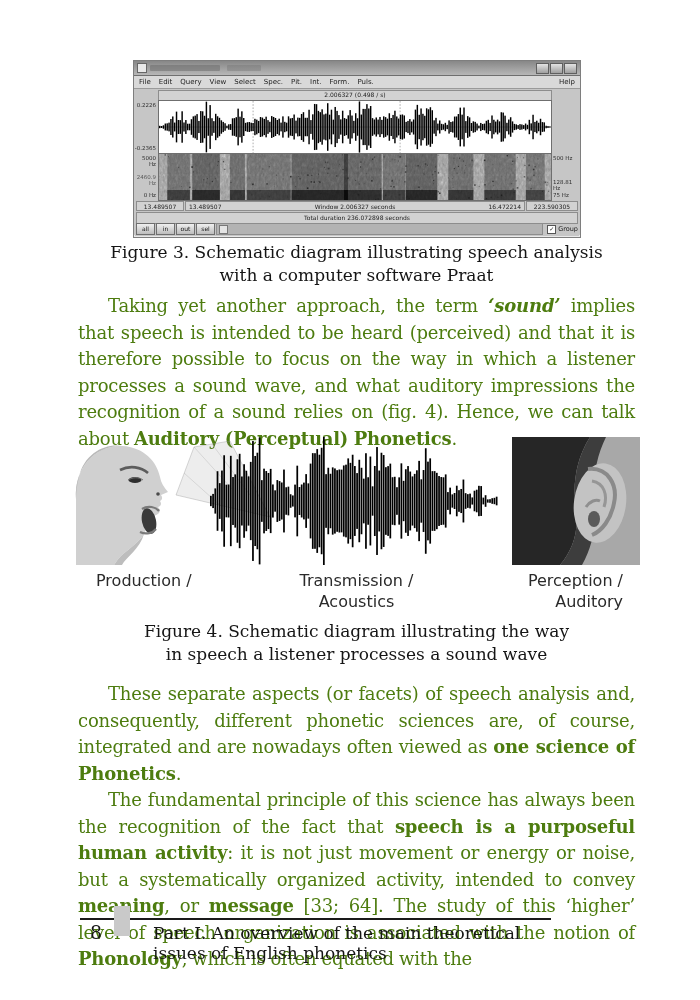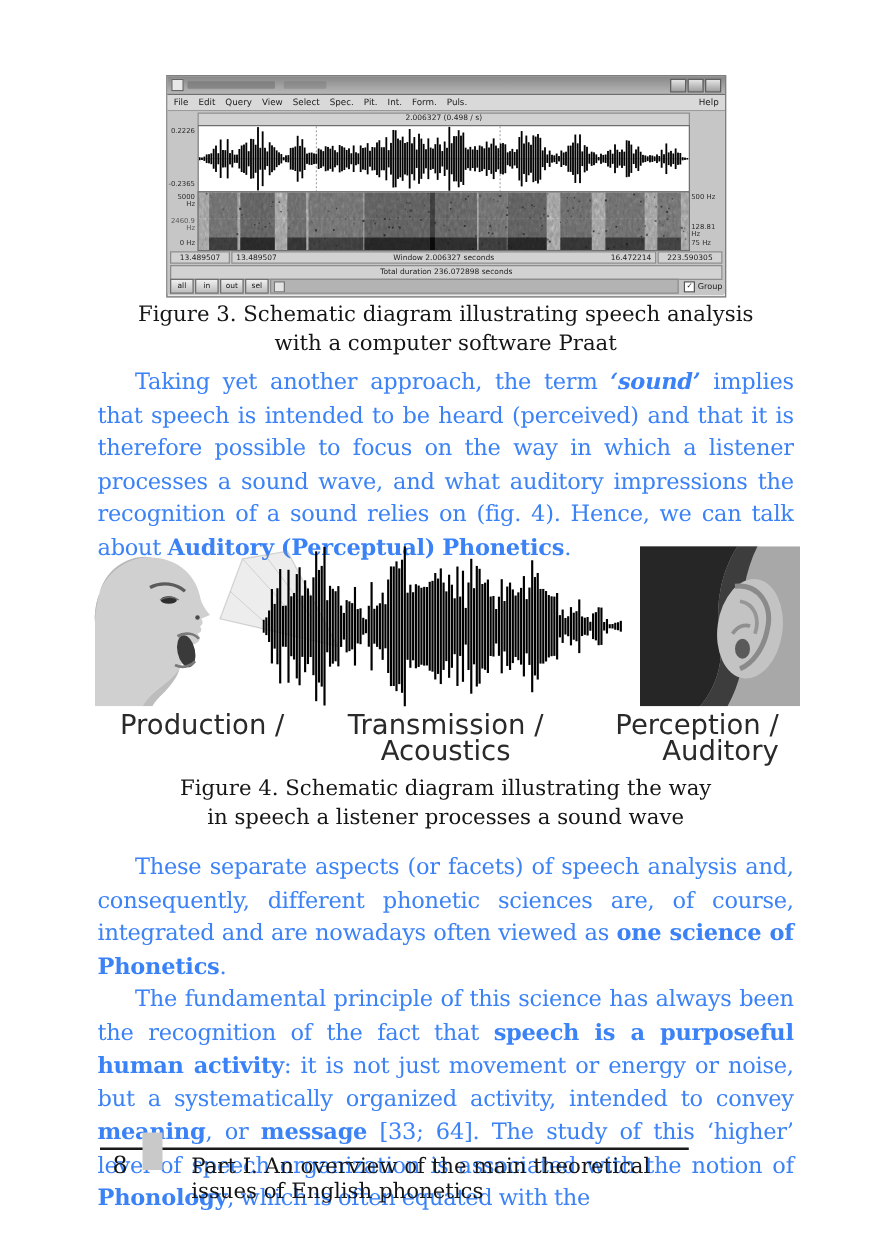--- a/index.html
+++ b/index.html
@@ -46,32 +46,32 @@
   .pt-groove{flex:1;height:10px;background:#b3b3b3;border:1px solid #8d8d8d;position:relative;}
   .pt-thumb{position:absolute;left:2px;top:1px;width:7px;height:7px;background:#e4e4e4;border:1px solid #777;}
   .pt-group{display:flex;align-items:flex-start;gap:2px;font-size:6.5px;color:#1c1c1c;padding-left:3px;}
   .pt-check{width:7px;height:7px;background:#fff;border:1px solid #555;font-size:6px;line-height:6px;text-align:center;}
 
   
   .caption{position:absolute;left:78px;width:557px;text-align:center;font-size:17px;line-height:23px;color:#151515;}
   .cap3{top:241px;} .cap4{top:620px;}
   .rt-i{} .rt-b{font-weight:bold;} .rt-bi{font-weight:bold;font-style:italic;}
   .bodytext{position:absolute;left:78px;width:557px;font-size:18px;line-height:26.5px;
-            text-align:justify;letter-spacing:-0.2px;word-spacing:-0.5px;color:#3b82f6;}
+            text-align:justify;letter-spacing:-0.2px;word-spacing:-0.5px;color:#4d7c0f;}
   .p1{top:293px;} .p23{top:681px;}
   .bodytext p{margin:0;text-indent:30px;}
 
   
   .fig4{position:absolute;left:60px;top:437px;width:580px;height:128px;}
   .fig4 svg{position:absolute;top:0;height:128px;}
   .f4-face{left:0;width:120px;} .f4-cone{left:112px;width:120px;}
   .f4-wave{left:150px;width:288px;} .f4-ear{left:452px;width:128px;}
   .f4-labels{position:absolute;left:78px;top:570px;width:557px;display:grid;
              grid-template-columns:1fr 1fr 1fr;font-family:"DejaVu Sans",sans-serif;
-             font-size:22px;line-height:21px;color:#2a2a2a;}
+             font-size:16px;line-height:21px;color:#2a2a2a;}
   .f4l-prod{text-align:left;padding-left:18px;}
   .f4l-trans{text-align:center;}
   .f4l-perc{text-align:right;padding-right:12px;}
 
   
   .footer-rule{position:absolute;left:80px;right:60px;top:918px;height:2px;background:#1a1a1a;}
   .footer-block{position:absolute;left:114px;top:906px;width:16px;height:30px;background:#c9c9c9;}
   .footer-page{position:absolute;left:90px;top:921px;font-size:19px;color:#151515;}
   .footer-text{position:absolute;left:153px;right:58px;top:923px;font-size:17px;color:#151515;}
 </style>

